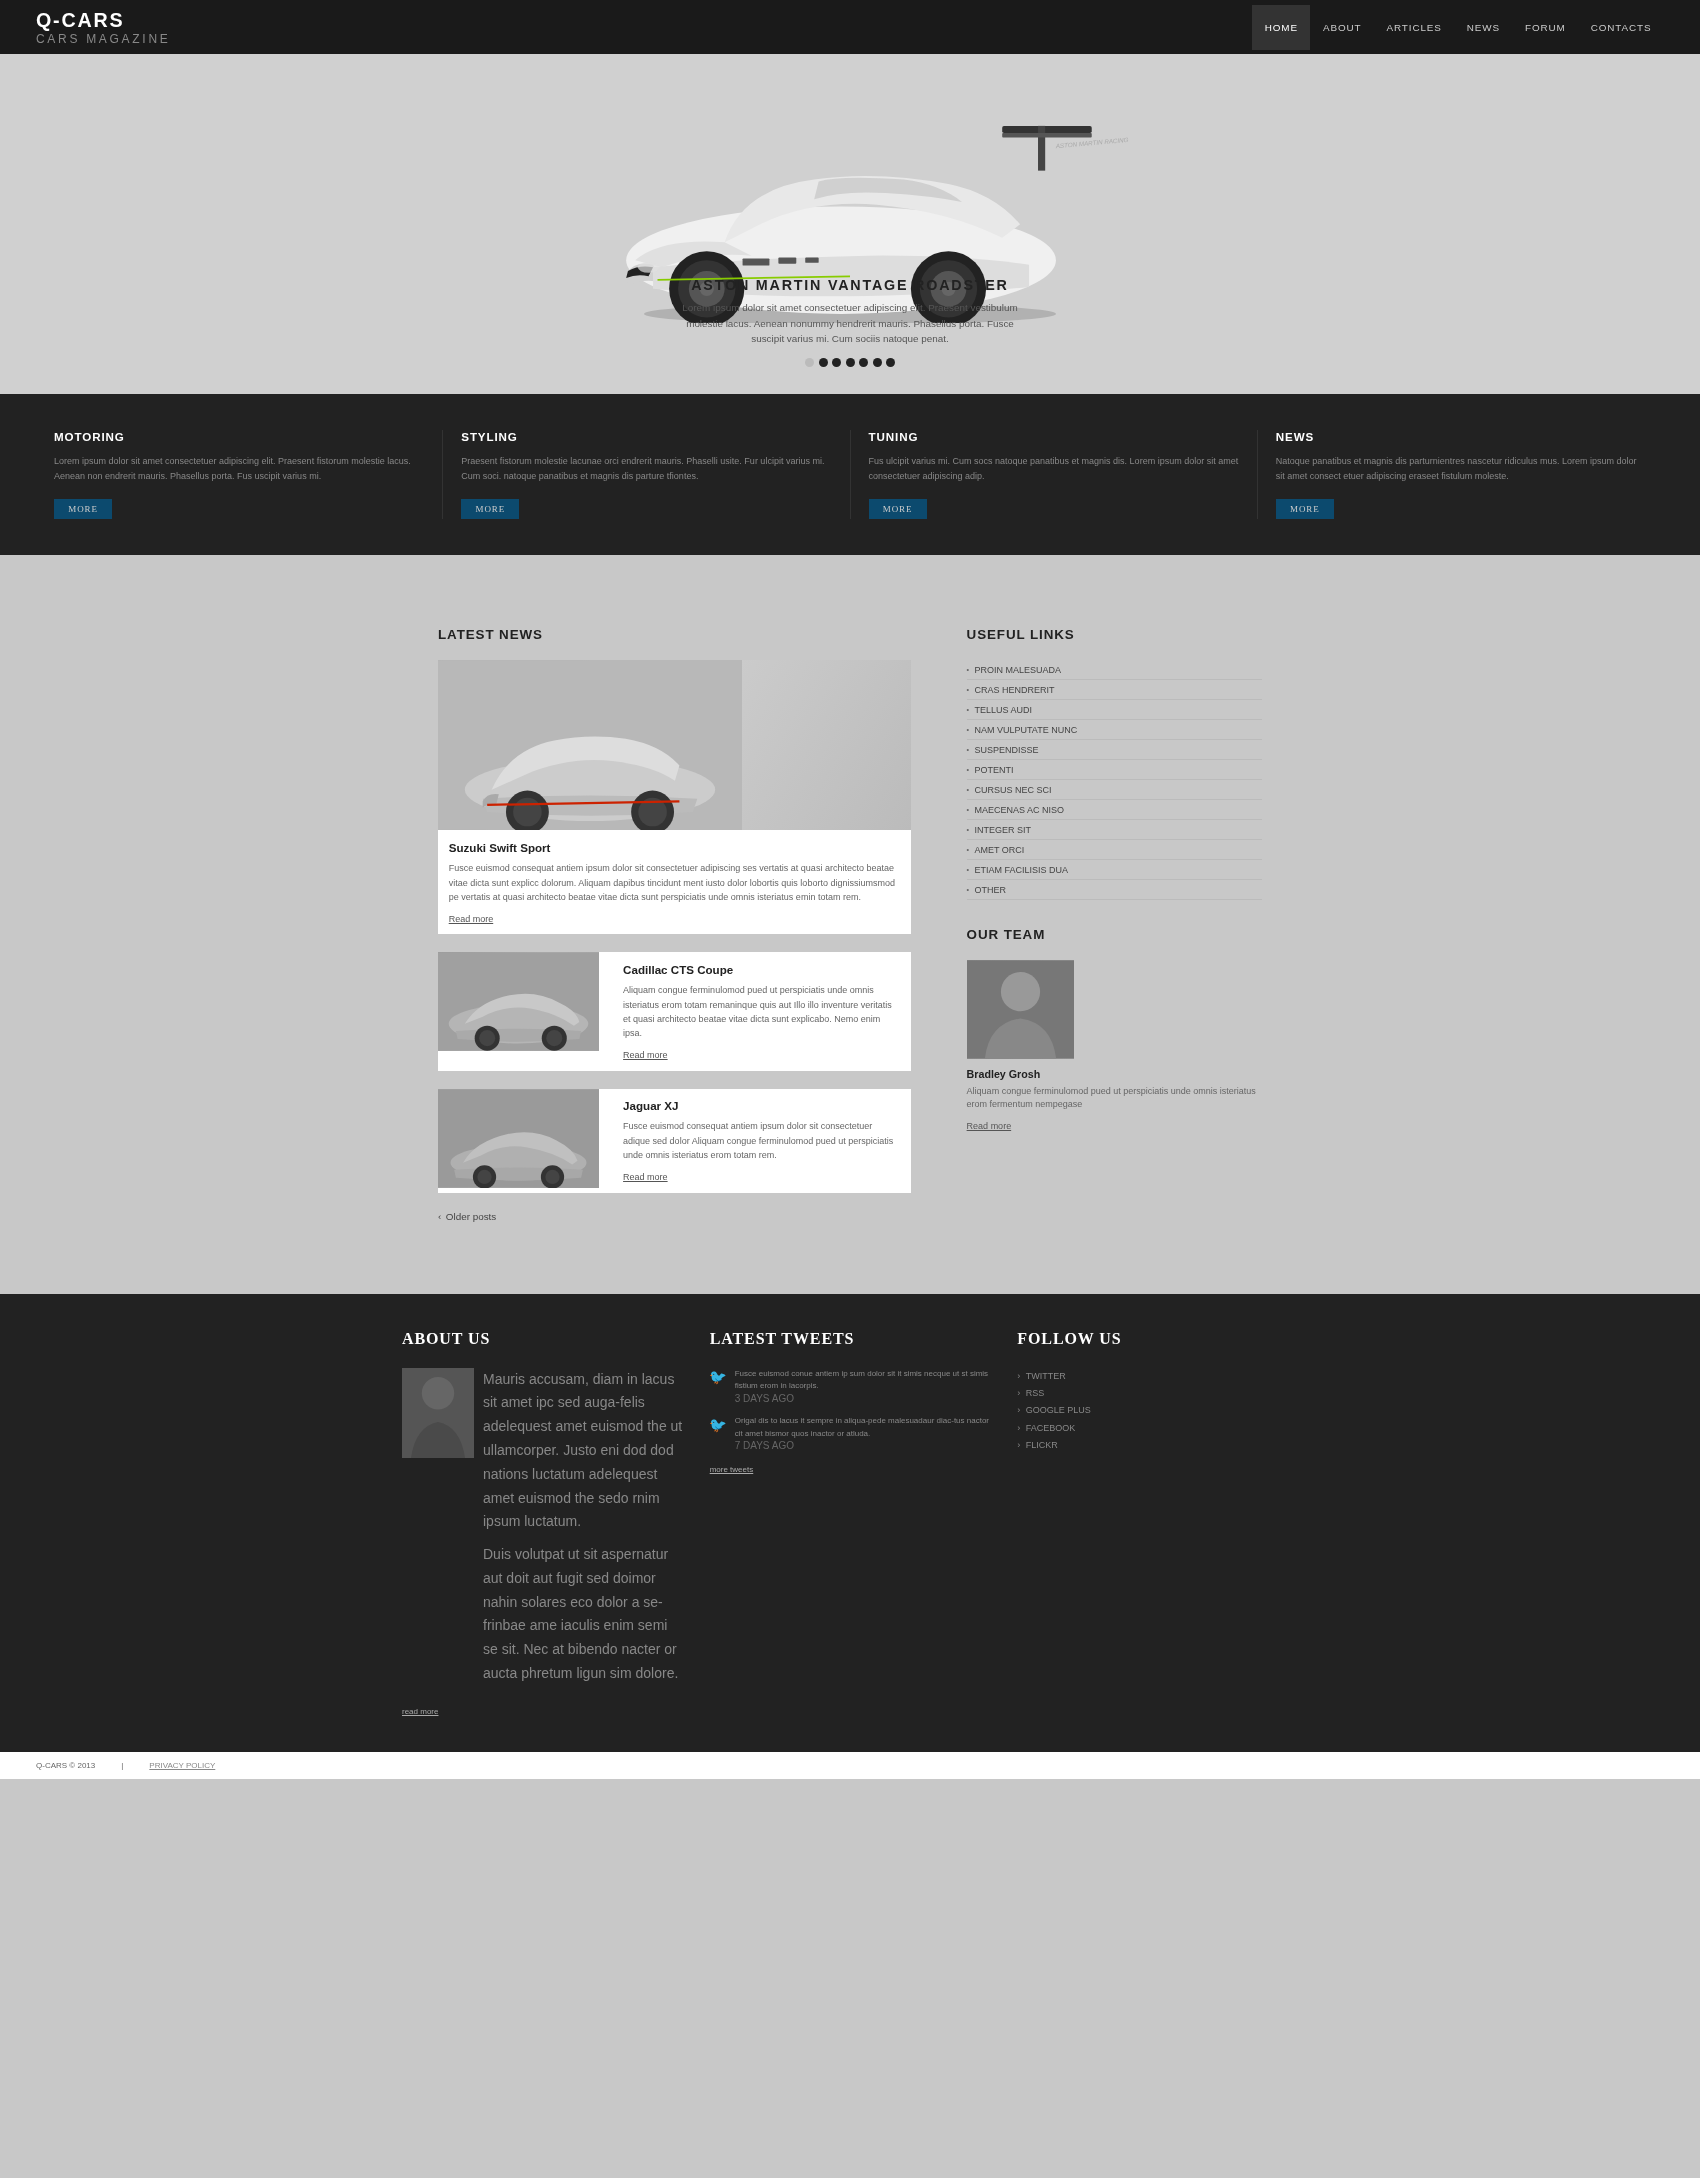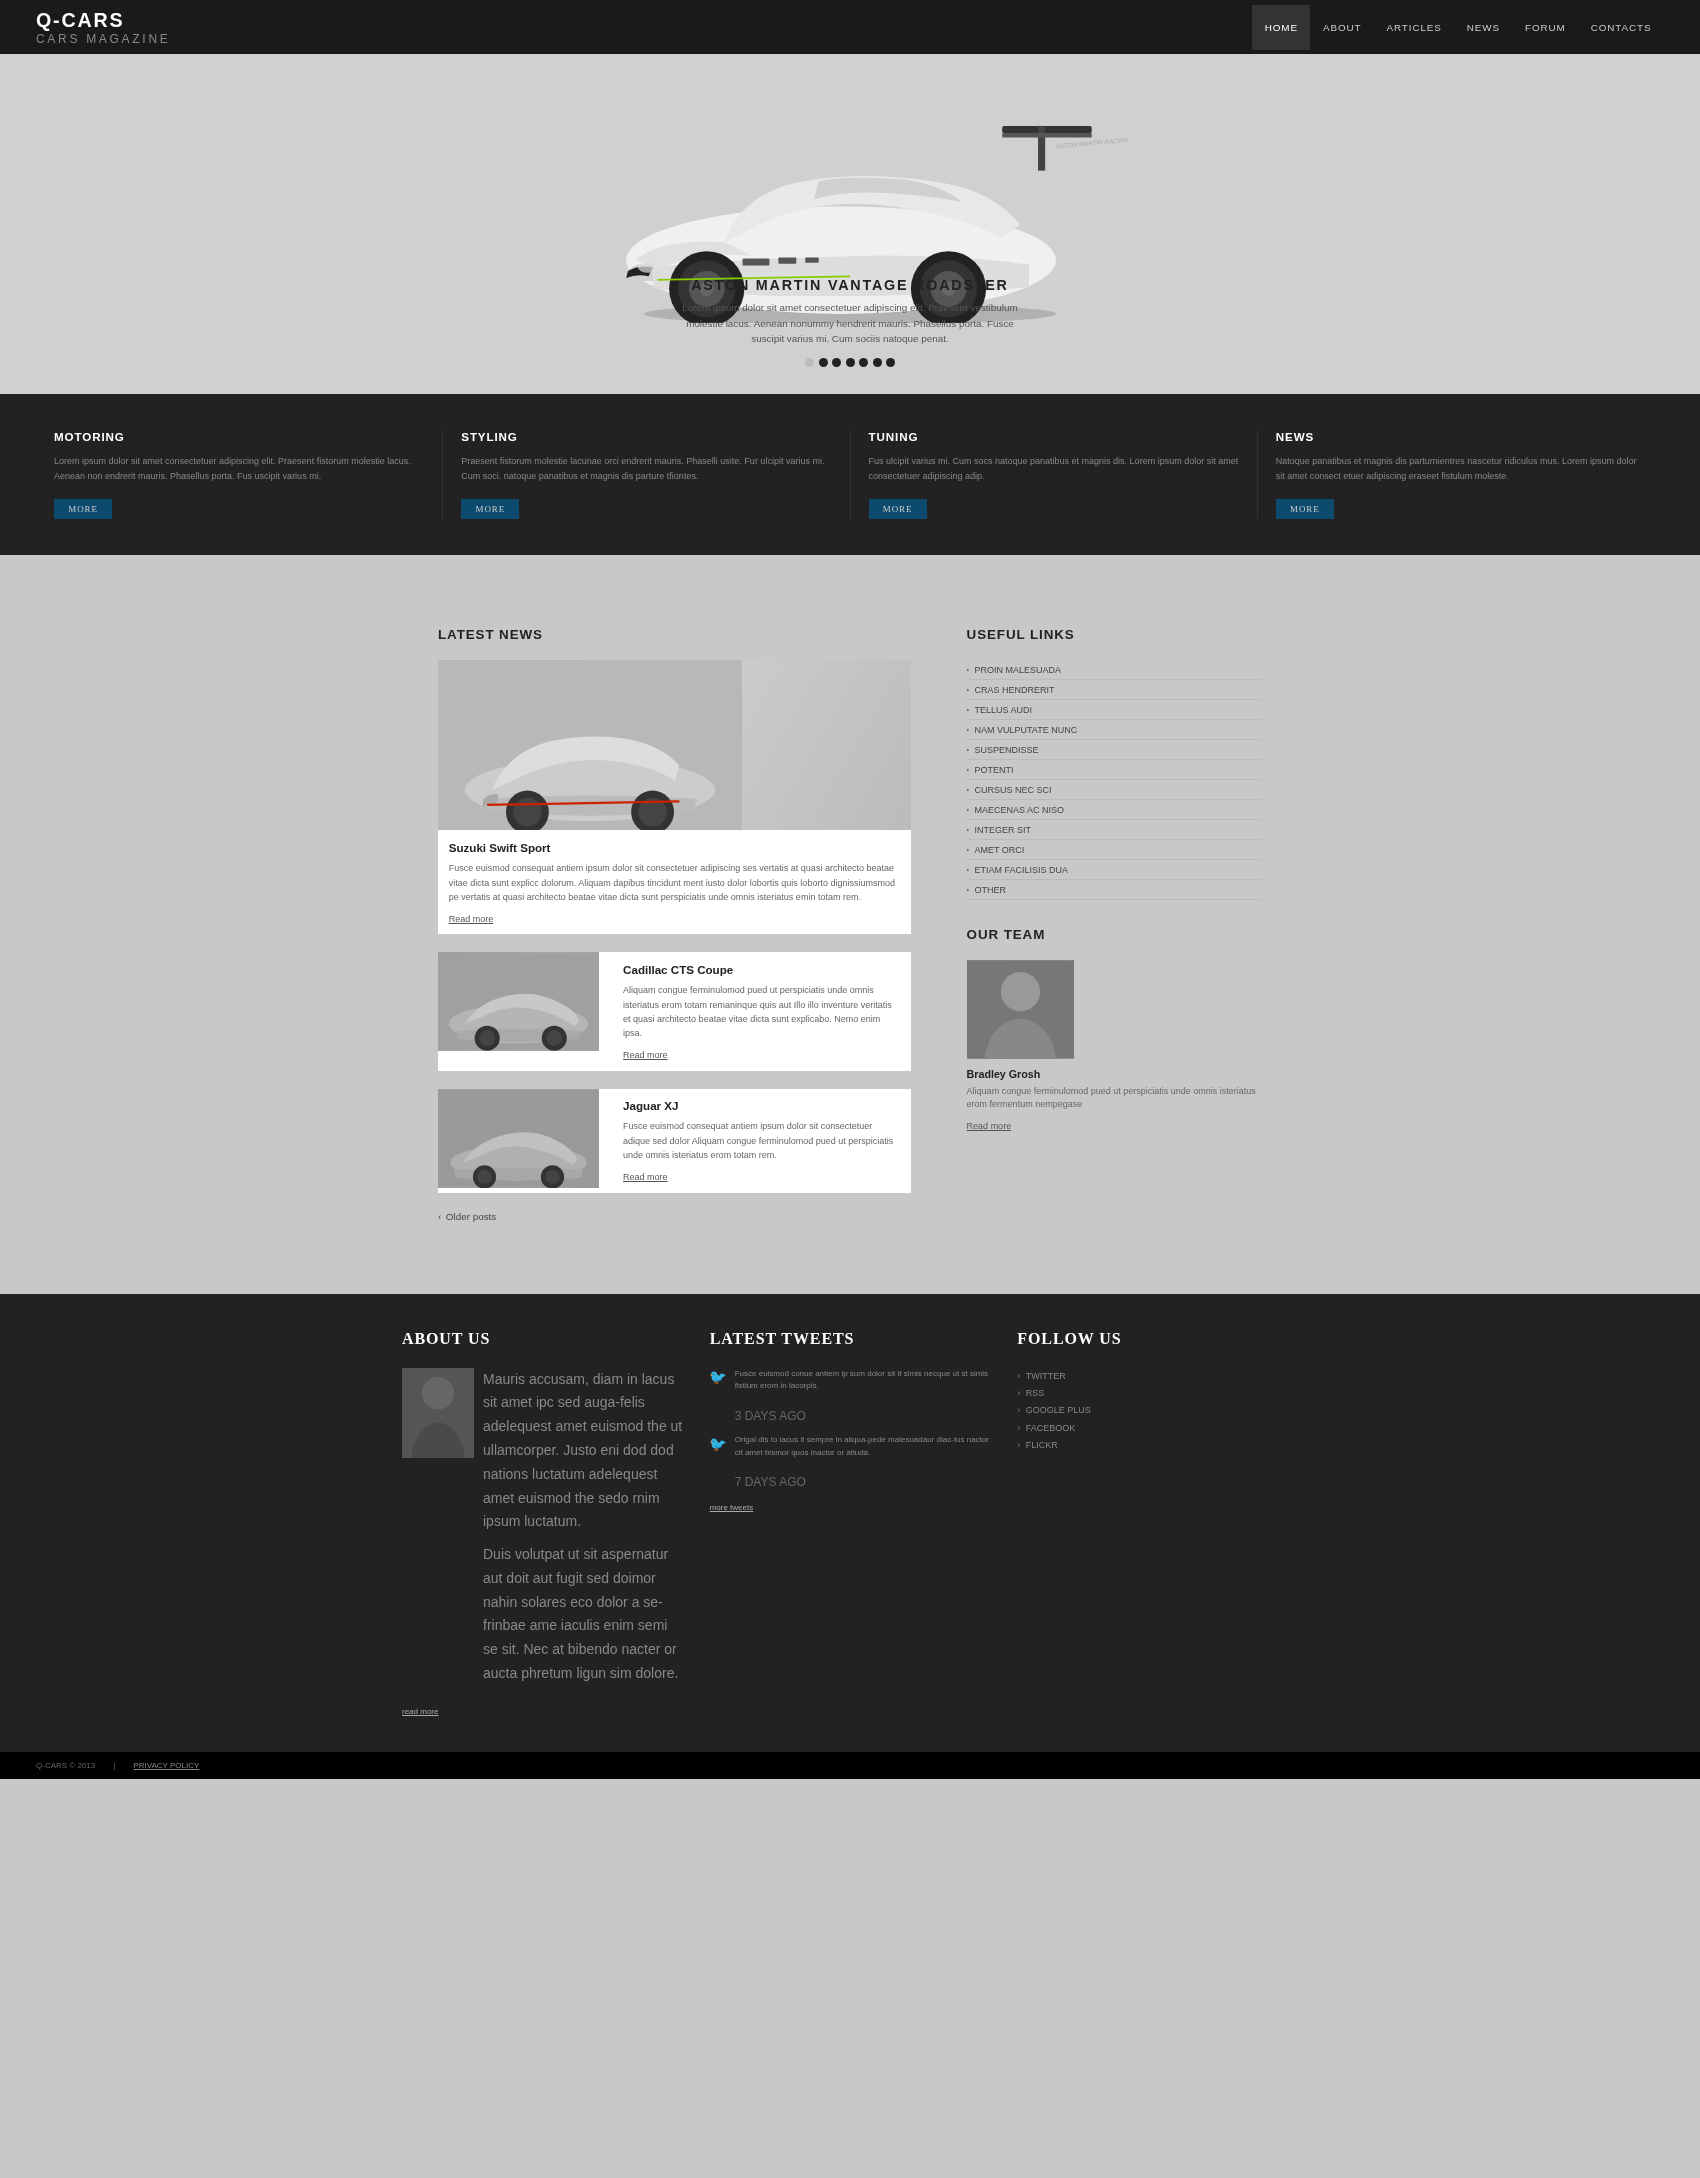--- a/index.html
+++ b/index.html
@@ -60,27 +60,27 @@
     .footer { background: #222; padding: 36px; }
     .footer-inner { max-width: 896px; margin: 0 auto; display: flex; gap: 27px; }
     .footer-col { flex: 1; }
     .footer-title { color: #fff; font-size: 16px; font-weight: bold; text-transform: uppercase; letter-spacing: 0.9px; margin-bottom: 20px; font-family: Liberation Serif, serif; }
     .footer-text { color: #888; font-size: 14px; line-height: 1.7; margin-bottom: 9px; }
     .footer-read-more { color: #aaa; font-size: 8px; text-decoration: underline; cursor: pointer; }
 
     .tweet-item { display: flex; gap: 7.2px; margin-bottom: 10.7px; }
     .tweet-icon { color: #5599dd; font-size: 14.3px; flex-shrink: 0; margin-top: 1.8px; }
     .tweet-text { color: #888; font-size: 8px; line-height: 1.6; }
-    .tweet-time { color: #666; font-size: 12px; margin-top: 16px; }
+    .tweet-time { color: #666; font-size: 10px; }
     .more-tweets { color: #aaa; font-size: 8px; text-decoration: underline; cursor: pointer; }
 
     .follow-list { list-style: none; }
     .follow-list li { padding: 3.6px 0; font-size: 9px; color: #888; cursor: pointer; display: flex; align-items: center; gap: 5.4px; }
 
-    .footer-bottom { background: #000000; padding: 9px 36px; display: flex; gap: 18px; align-items: flex-start; }
+    .footer-bottom { background: #ffffff; padding: 9px 36px; display: flex; gap: 26px; align-items: flex-start; }
     .footer-copy { color: #666; font-size: 8px; }
     .footer-policy { color: #888; font-size: 8px; text-decoration: underline; cursor: pointer; }
 
     
     .news-item-featured { background: #fff; margin-bottom: 18px; overflow: hidden; }
 
     
     .car-img-small { width: 161px; height: 99px; background: linear-gradient(135deg, #bbb, #ddd); display: flex; align-items: center; justify-content: center; flex-shrink: 0; }
     .cadillac-img { background: linear-gradient(120deg, #999, #bbb, #aaa); }
     .jaguar-img { background: linear-gradient(120deg, #aaa, #bbb, #999); }

